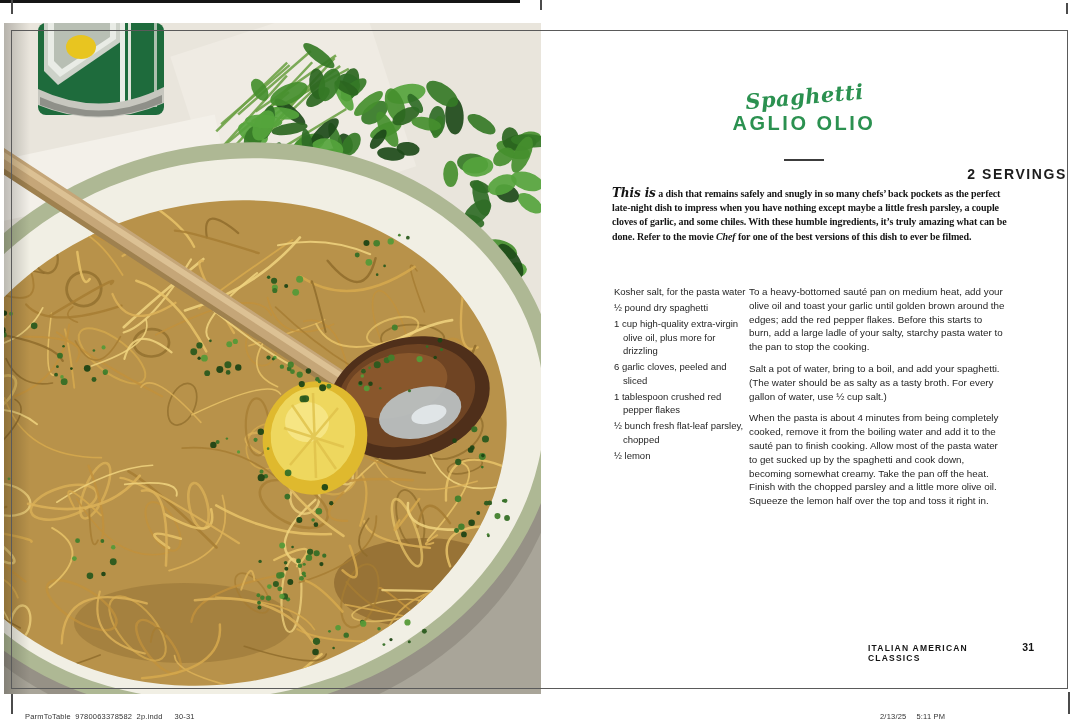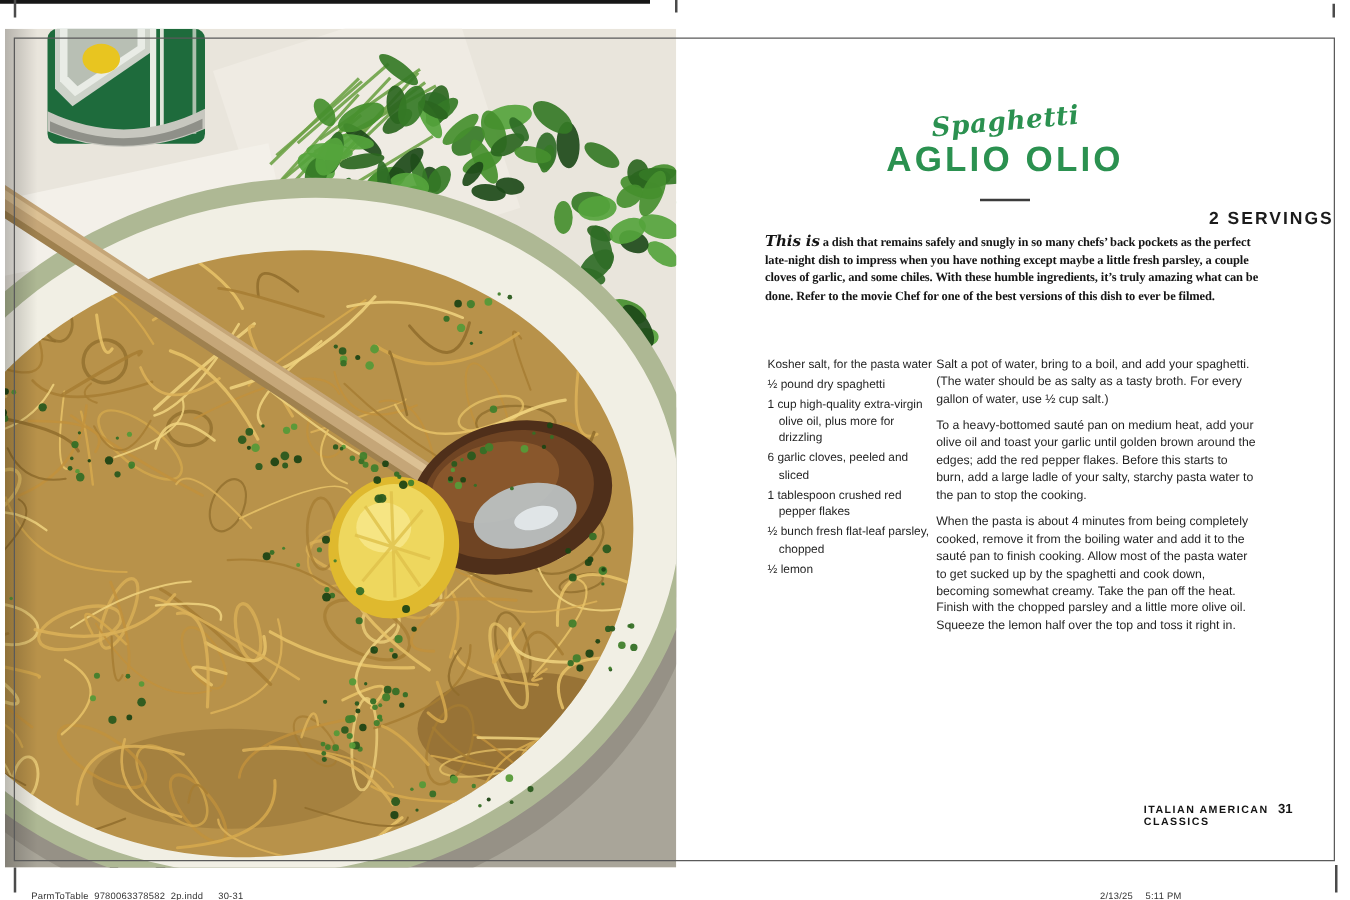--- a/index.html
+++ b/index.html
@@ -14,37 +14,37 @@
   .slug{font-size:7.5px;color:#333;letter-spacing:.2px;z-index:42;margin-top:12px;}
 
   
   #photo{left:4px;top:23px;width:537px;height:671px;z-index:10;}
 
   
   .titleblock{left:541px;top:84px;width:526px;text-align:center;z-index:20;color:#2b9150;}
   .script{font-family:"DejaVu Serif",serif;font-style:italic;font-weight:bold;font-size:21px;
           display:inline-block;transform:rotate(-5deg);letter-spacing:.5px;}
   .bigtitle{left:541px;top:112px;width:526px;text-align:center;z-index:20;color:#2b9150;
-            font-weight:700;font-size:28px;letter-spacing:2.5px;}
+            font-weight:700;font-size:20px;letter-spacing:2.5px;}
   .divider{left:784px;top:159px;width:40px;height:2px;background:#3c3c3c;z-index:20;}
   .servings{left:541px;top:166px;width:526px;text-align:right;z-index:20;color:#1c1c1c;
             font-weight:700;font-size:14px;letter-spacing:1.6px;}
   .intro{left:612px;top:186px;width:402px;z-index:20;color:#151515;
          font-family:"Liberation Serif",serif;font-weight:700;font-size:10px;line-height:14.2px;
          letter-spacing:-.1px;}
   .intro .lead{font-family:"DejaVu Serif",serif;font-style:italic;font-size:12px;}
-  .intro .movie{font-weight:700;}
+  .intro .movie{font-style:italic;font-weight:700;}
   .ingredients{left:613px;top:285px;width:134px;z-index:20;color:#1f1f1f;
                font-size:9.5px;line-height:13.5px;list-style:none;margin:0;padding:0;}
   .ingredients li{padding-left:10px;text-indent:-9px;margin:0 0 2.5px 0;}
   .steps{left:749px;top:285px;width:258px;z-index:20;color:#1f1f1f;font-size:9.8px;line-height:13.8px;}
   .steps p{margin:0 0 8px 0;}
   .footerrow{left:868px;top:641px;width:166px;z-index:20;display:flex;justify-content:space-between;
              align-items:baseline;color:#141414;}
-  .section{font-weight:700;font-size:8.5px;letter-spacing:1.2px;margin-left:47px;}
+  .section{font-weight:700;font-size:8.5px;letter-spacing:1.2px;}
   .pagenum{font-weight:700;font-size:10.5px;}
 </style>
 </head>
 <body>
 
 <div id="canvas">
 
   <div class="abs topline"></div>
   <div class="abs tick" style="left:11px;top:0;height:14px"></div>
   <div class="abs tick" style="left:540px;top:0;height:10px"></div>
@@ -655,22 +655,22 @@
     <li>Kosher salt, for the pasta water</li>
     <li>½ pound dry spaghetti</li>
     <li>1 cup high-quality extra-virgin olive oil, plus more for drizzling</li>
     <li>6 garlic cloves, peeled and sliced</li>
     <li>1 tablespoon crushed red pepper flakes</li>
     <li>½ bunch fresh flat-leaf parsley, chopped</li>
     <li>½ lemon</li>
   </ul>
 
   <div class="abs steps">
+    <p>To a heavy-bottomed sauté pan on medium heat, add your olive oil and toast your garlic until golden brown around the edges; add the red pepper flakes. Before this starts to burn, add a large ladle of your salty, starchy pasta water to the pan to stop the cooking.</p>
     <p>Salt a pot of water, bring to a boil, and add your spaghetti. (The water should be as salty as a tasty broth. For every gallon of water, use ½ cup salt.)</p>
-    <p>To a heavy-bottomed sauté pan on medium heat, add your olive oil and toast your garlic until golden brown around the edges; add the red pepper flakes. Before this starts to burn, add a large ladle of your salty, starchy pasta water to the pan to stop the cooking.</p>
     <p>When the pasta is about 4 minutes from being completely cooked, remove it from the boiling water and add it to the sauté pan to finish cooking. Allow most of the pasta water to get sucked up by the spaghetti and cook down, becoming somewhat creamy. Take the pan off the heat. Finish with the chopped parsley and a little more olive oil. Squeeze the lemon half over the top and toss it right in.</p>
   </div>
 
   <div class="abs footerrow">
     <span class="section">ITALIAN AMERICAN CLASSICS</span>
     <span class="pagenum">31</span>
   </div>
 
   <div class="abs slug" style="left:25px;top:700px">
     <span>ParmToTable_9780063378582_2p.indd</span><span style="display:inline-block;width:12px"></span><span>30-31</span>

